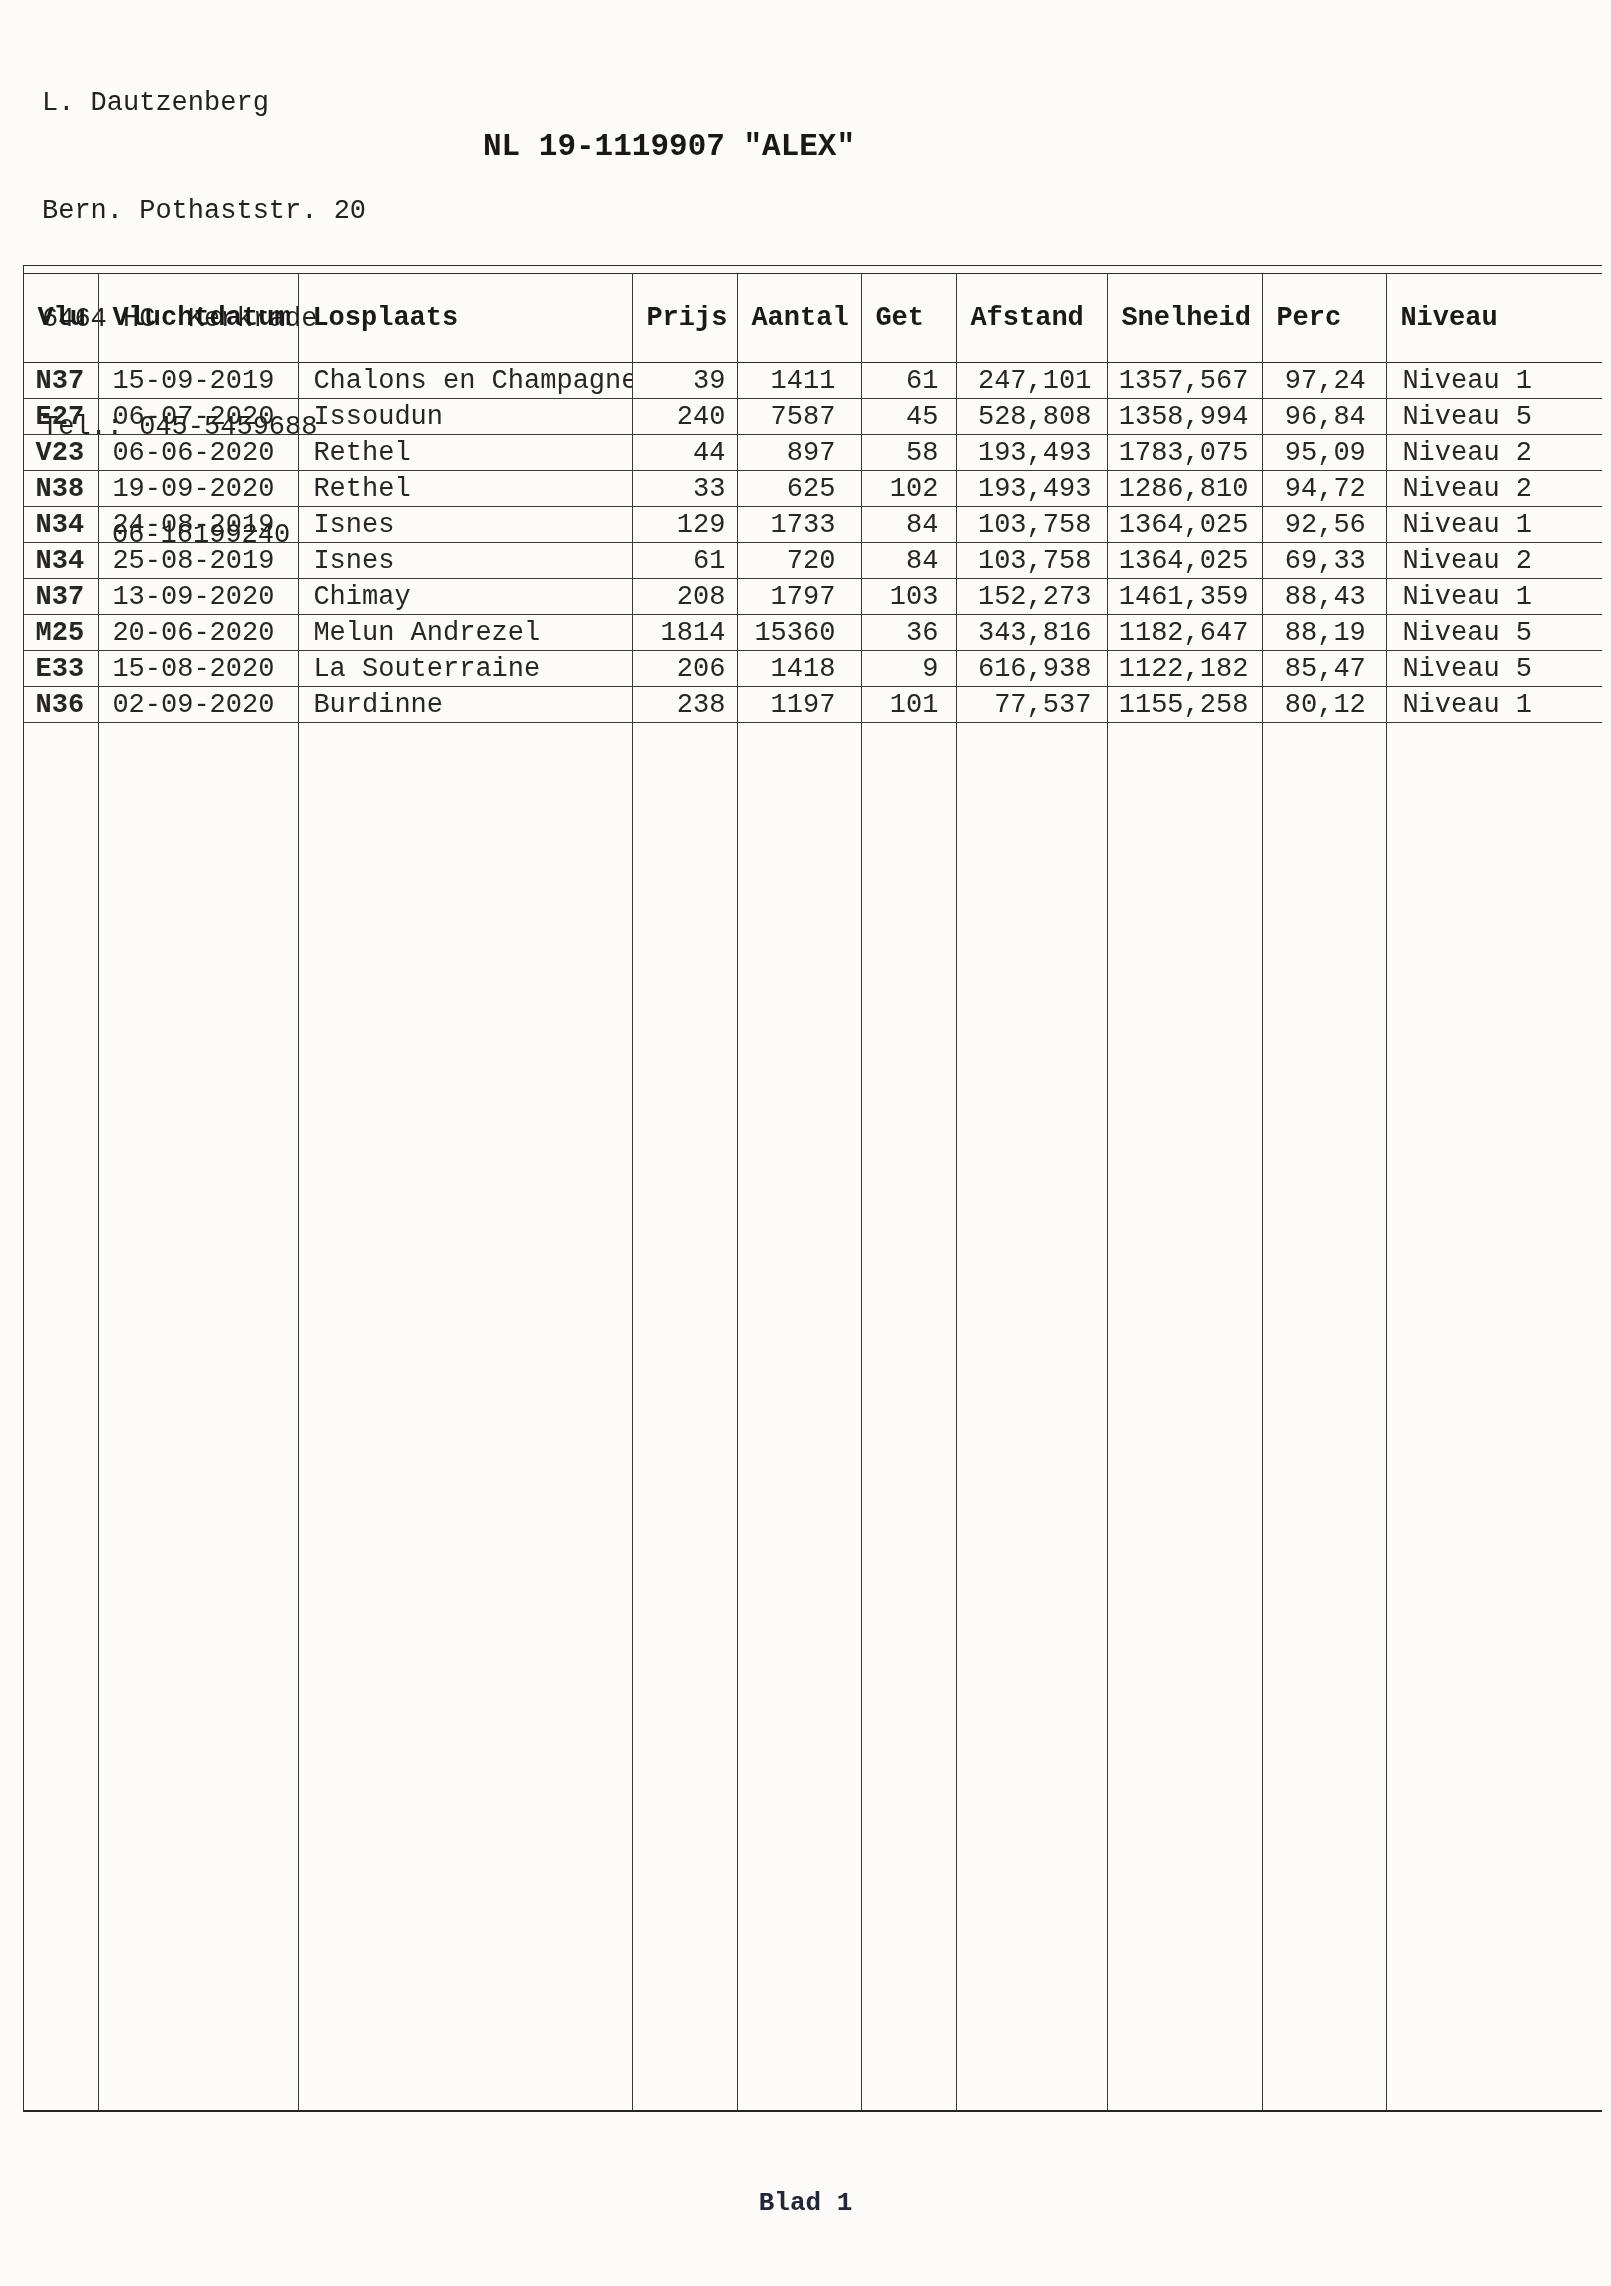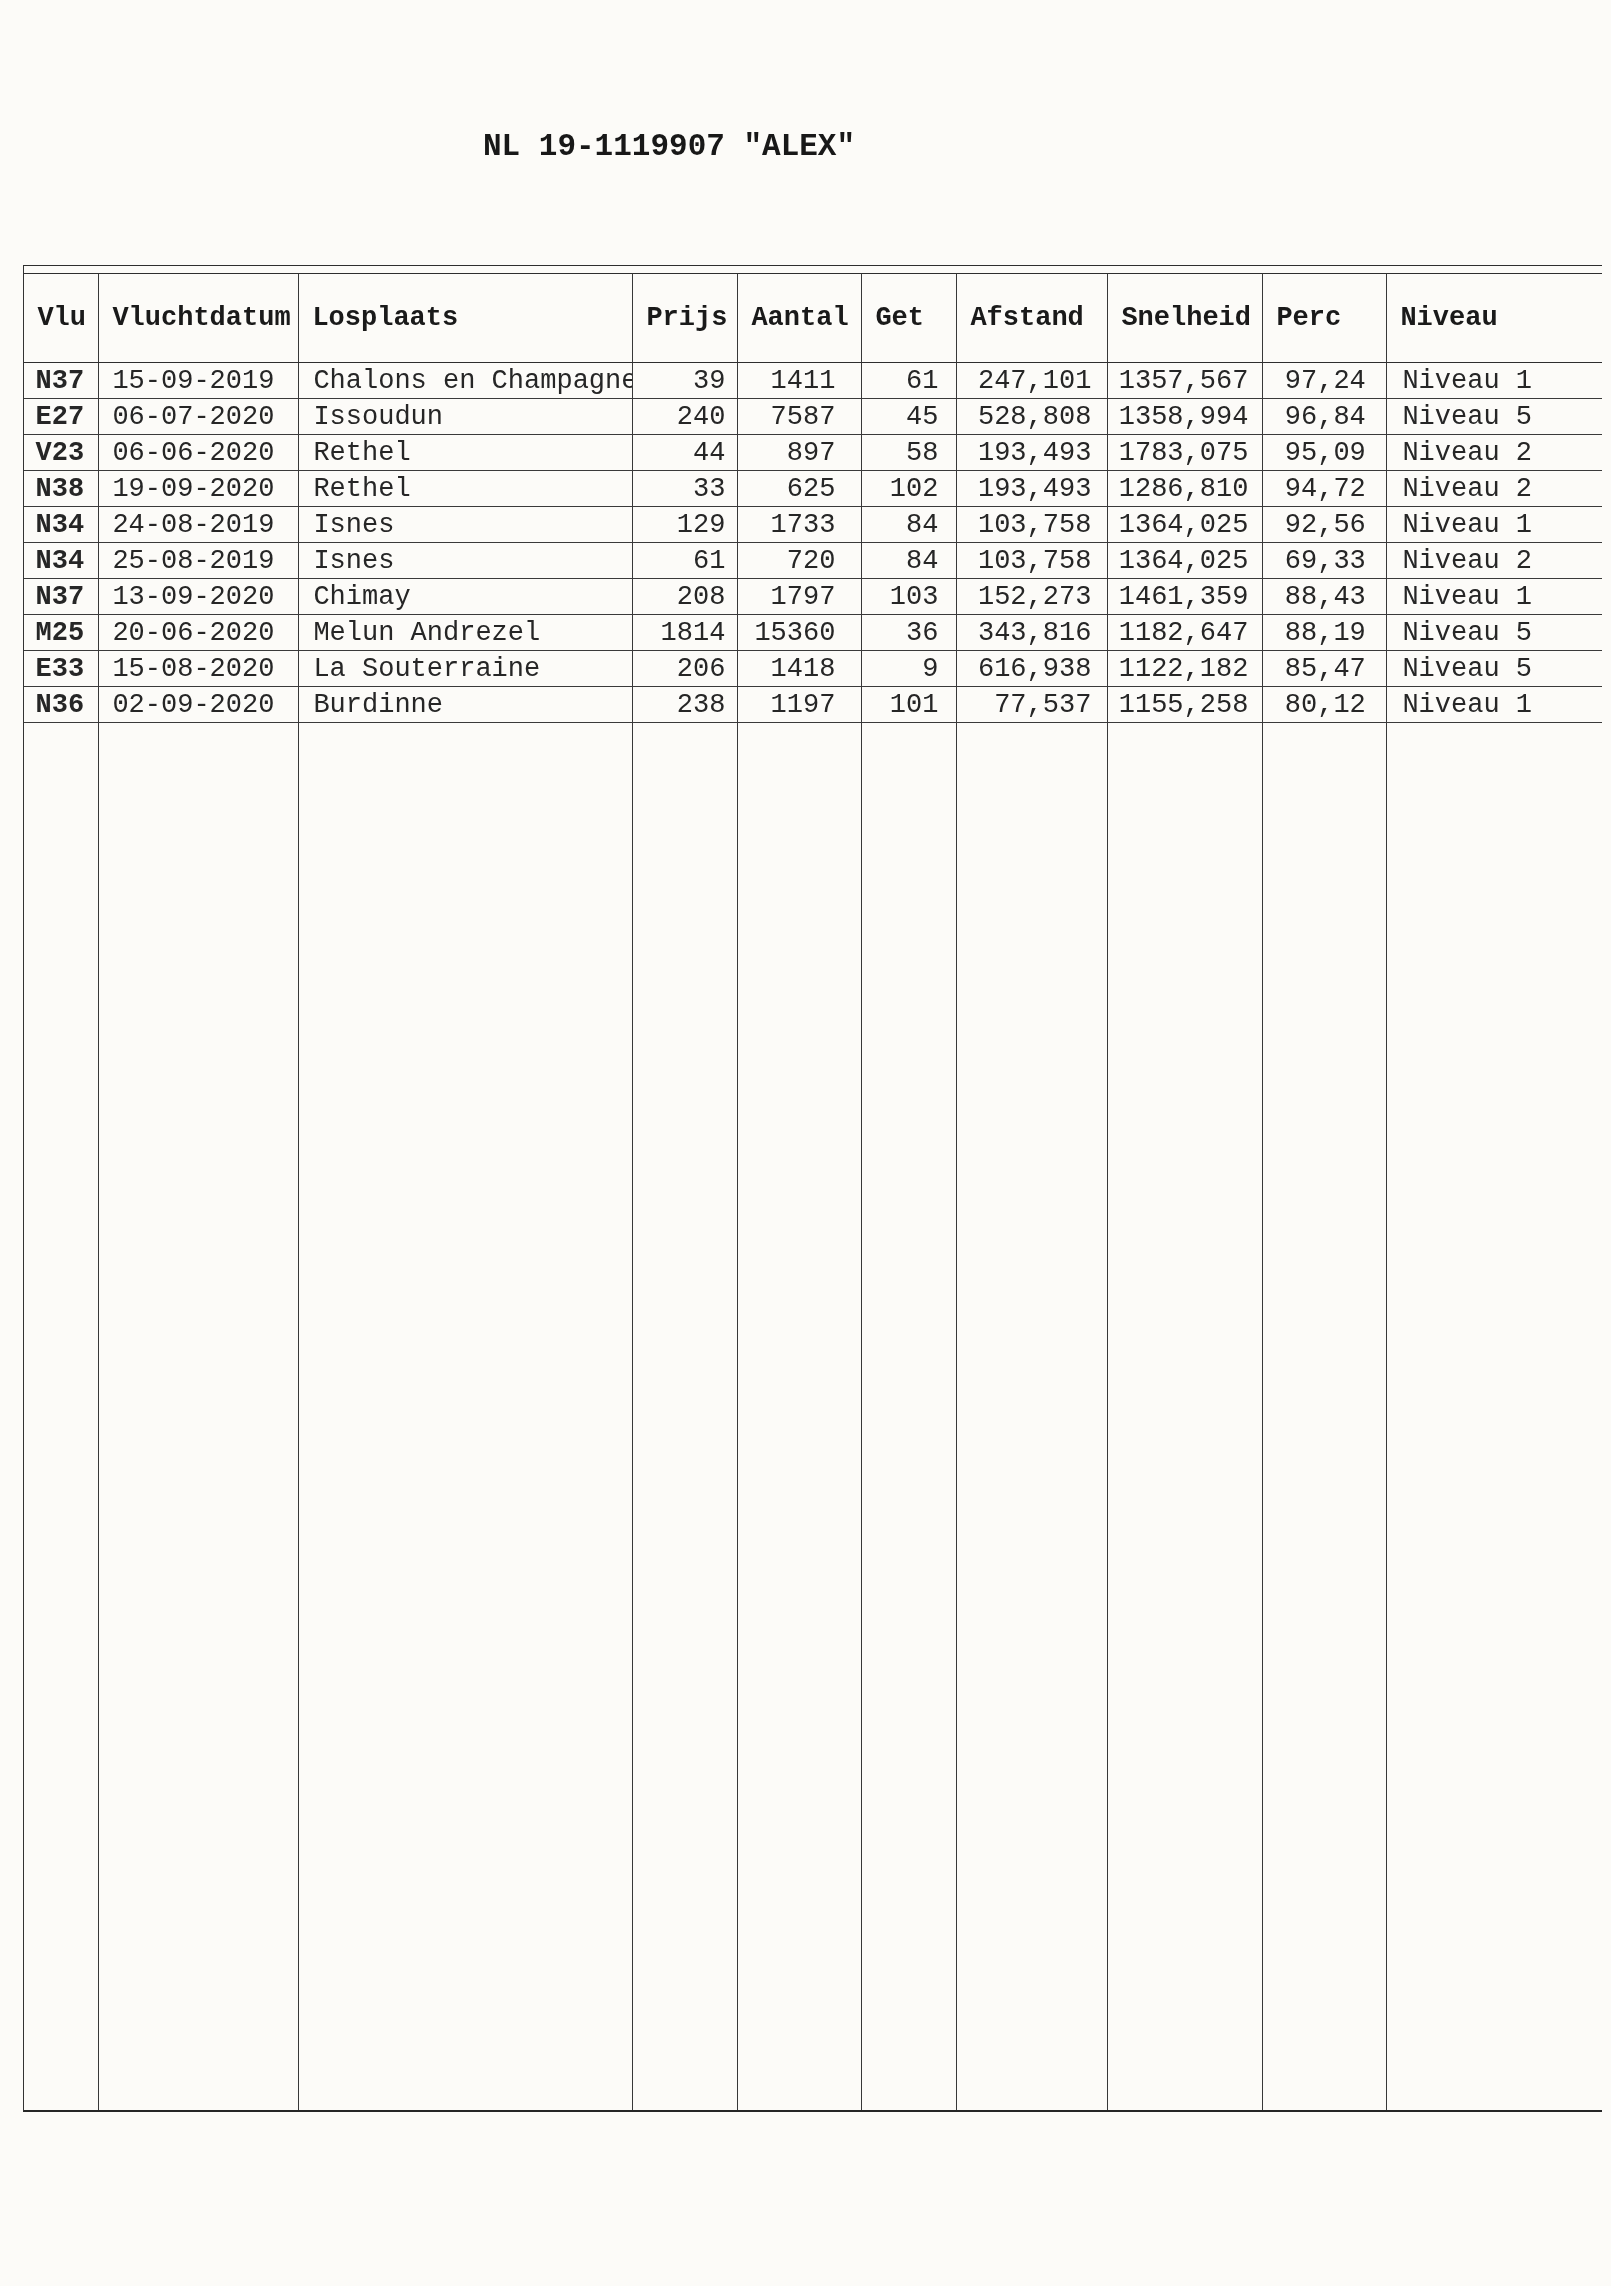--- a/index.html
+++ b/index.html
@@ -96,20 +96,27 @@
     text-align:center;
     font-weight:bold;font-size:26px;
     color:#22263a;
   }
 </style>
 </head>
 <body>
 
 <div class="page">
 
+  <div class="address-block">
+    <div class="address-line">L. Dautzenberg</div>
+    <div class="address-line">Bern. Pothaststr. 20</div>
+    <div class="address-line">6464 HC  Kerkrade</div>
+    <div class="address-line">Tel.: 045-5459688</div>
+    <div class="address-line indented">06-16199240</div>
+  </div>
 
   <div class="doc-subtitle">NL 19-1119907 "ALEX"</div>
 
   <div class="results-table">
     <div class="header-row">
       <div class="cell h-cell">Vlu</div>
       <div class="cell h-cell">Vluchtdatum</div>
       <div class="cell h-cell">Losplaats</div>
       <div class="cell h-cell">Prijs</div>
       <div class="cell h-cell">Aantal</div>
@@ -138,15 +145,16 @@
       <div class="cell f-cell"></div>
       <div class="cell f-cell"></div>
       <div class="cell f-cell"></div>
       <div class="cell f-cell"></div>
       <div class="cell f-cell"></div>
       <div class="cell f-cell"></div>
       <div class="cell f-cell"></div>
     </div>
   </div>
 
+  <div class="page-footer">Blad 1</div>
 
 </div>
 
 
 </body></html>

